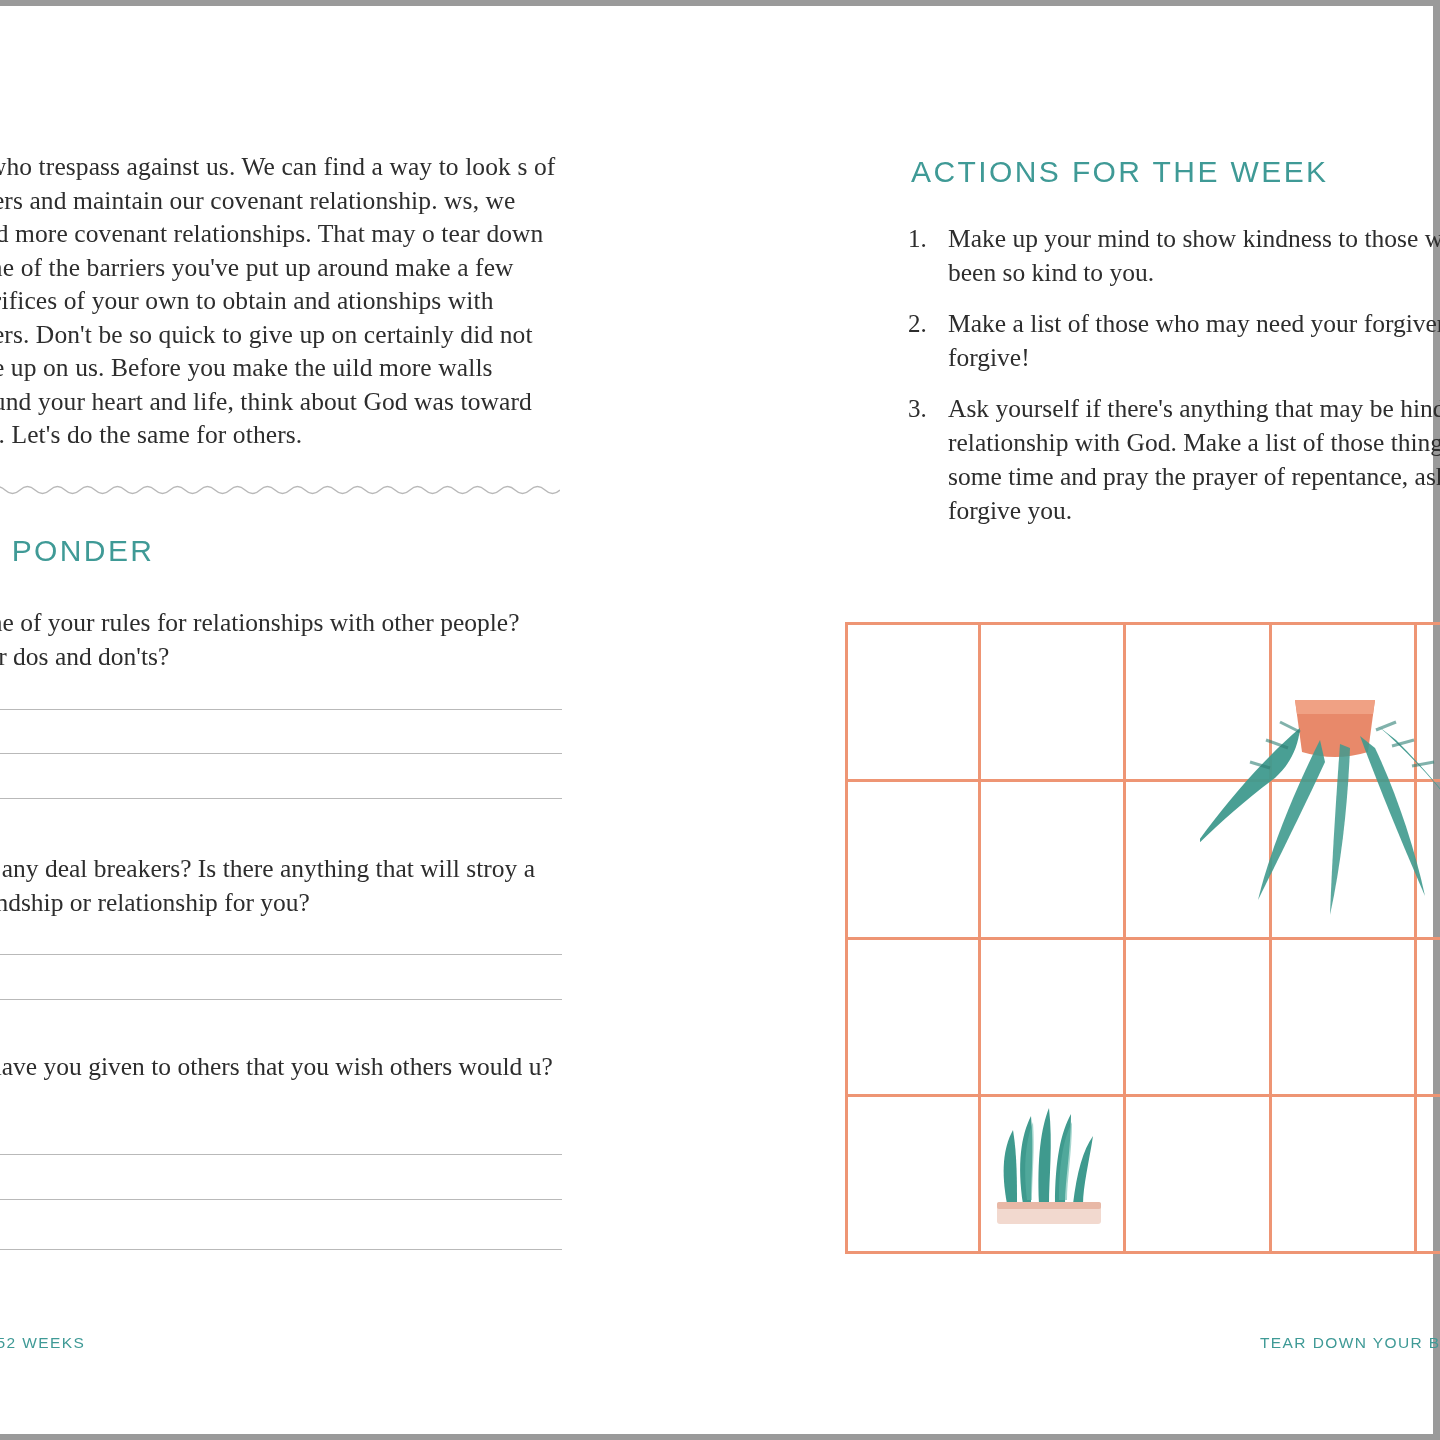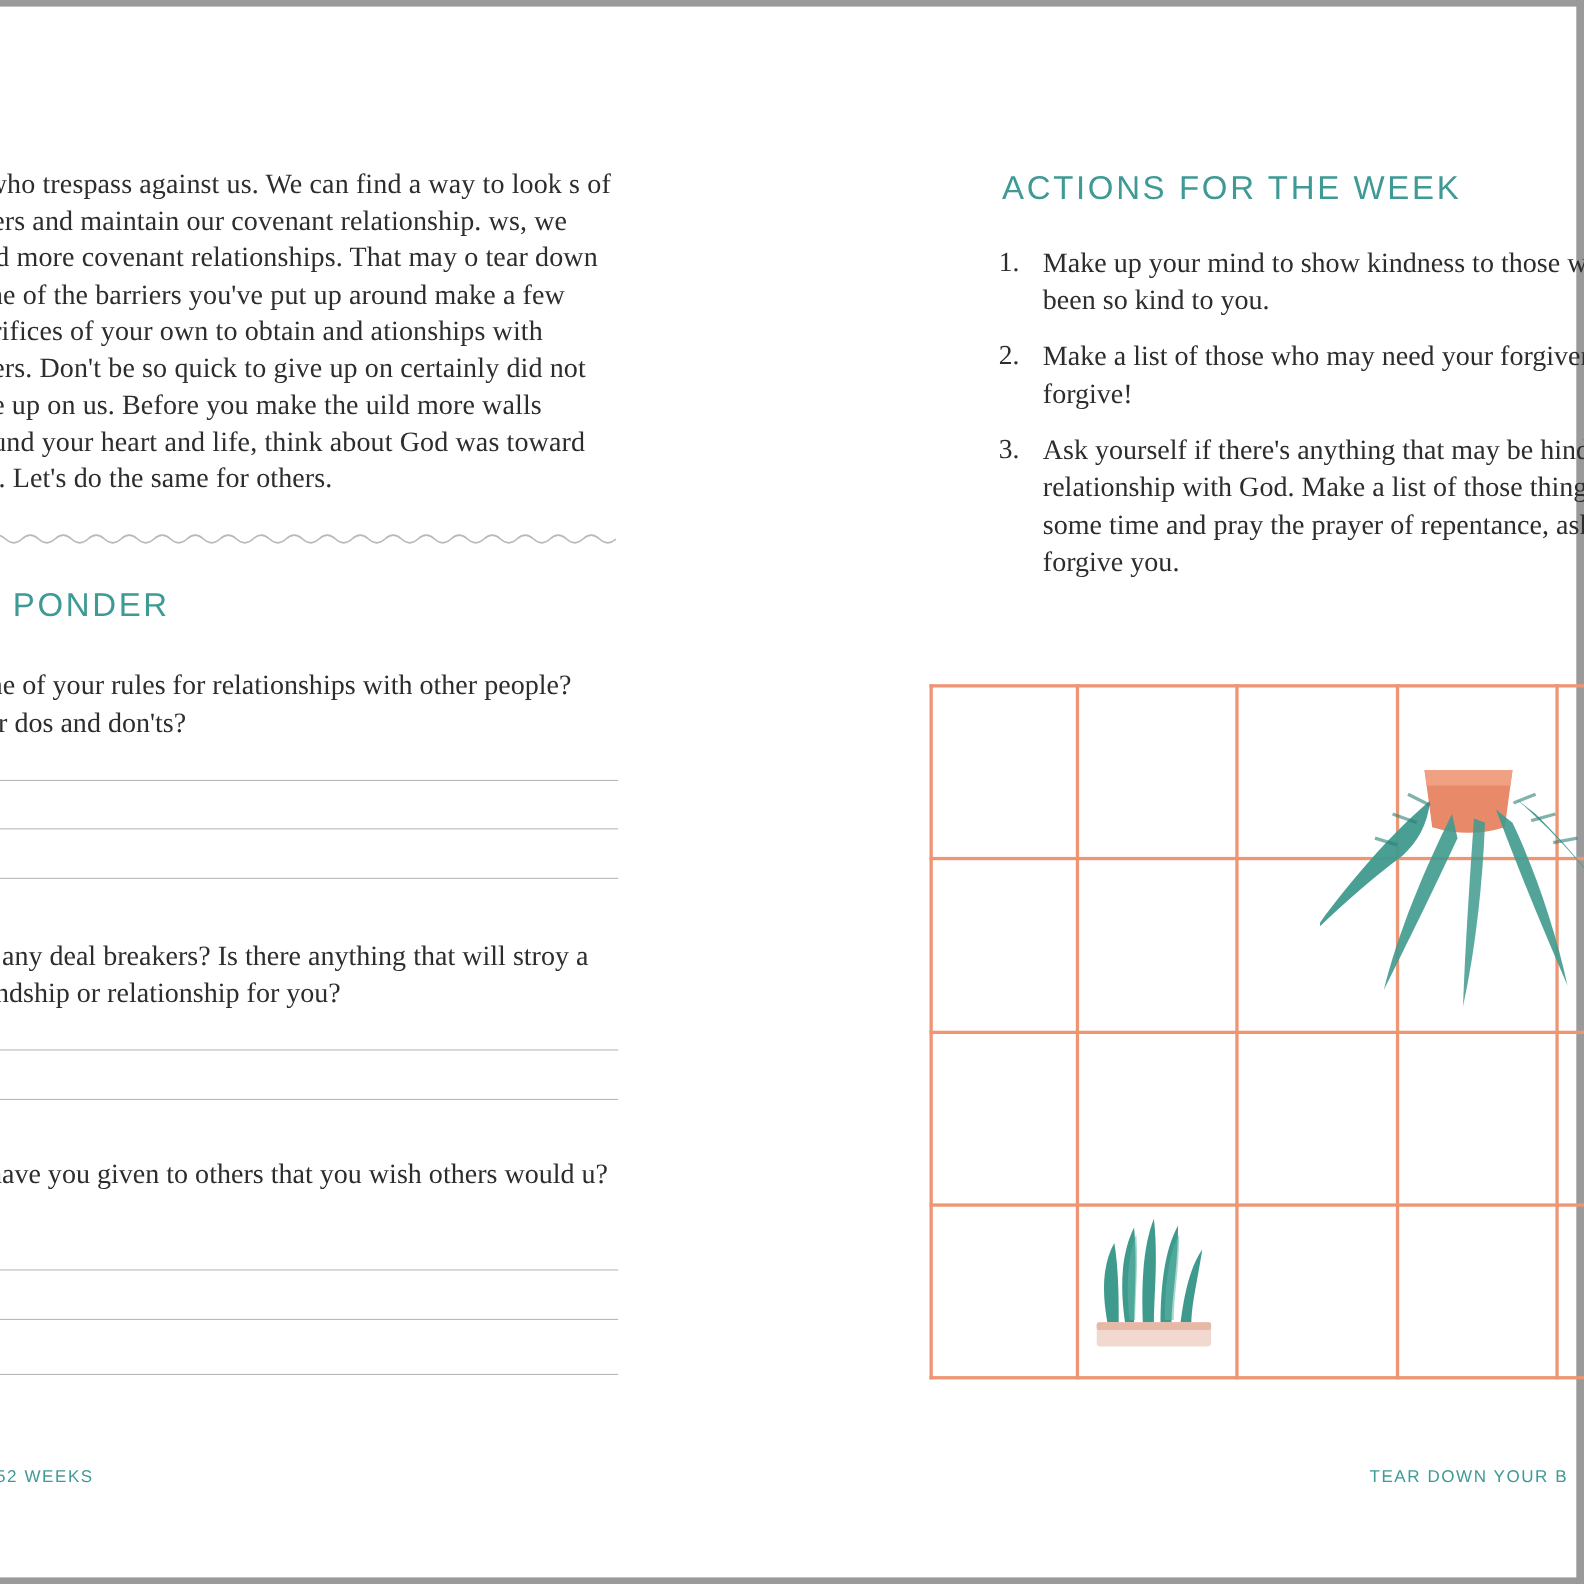--- a/index.html
+++ b/index.html
@@ -199,21 +199,21 @@
   .plant-hanging {
     position: absolute;
     left: 355px;
     top: 78px;
     width: 290px;
     height: 240px;
   }
 
   .footer-right {
     position: absolute;
-    left: 405px;
+    left: 420px;
     top: 1334px;
     font-family: "Liberation Sans", sans-serif;
     font-size: 15.5px;
     letter-spacing: 1.4px;
     color: #3f9a96;
     white-space: nowrap;
   }
 </style>
 </head>
 <body>

